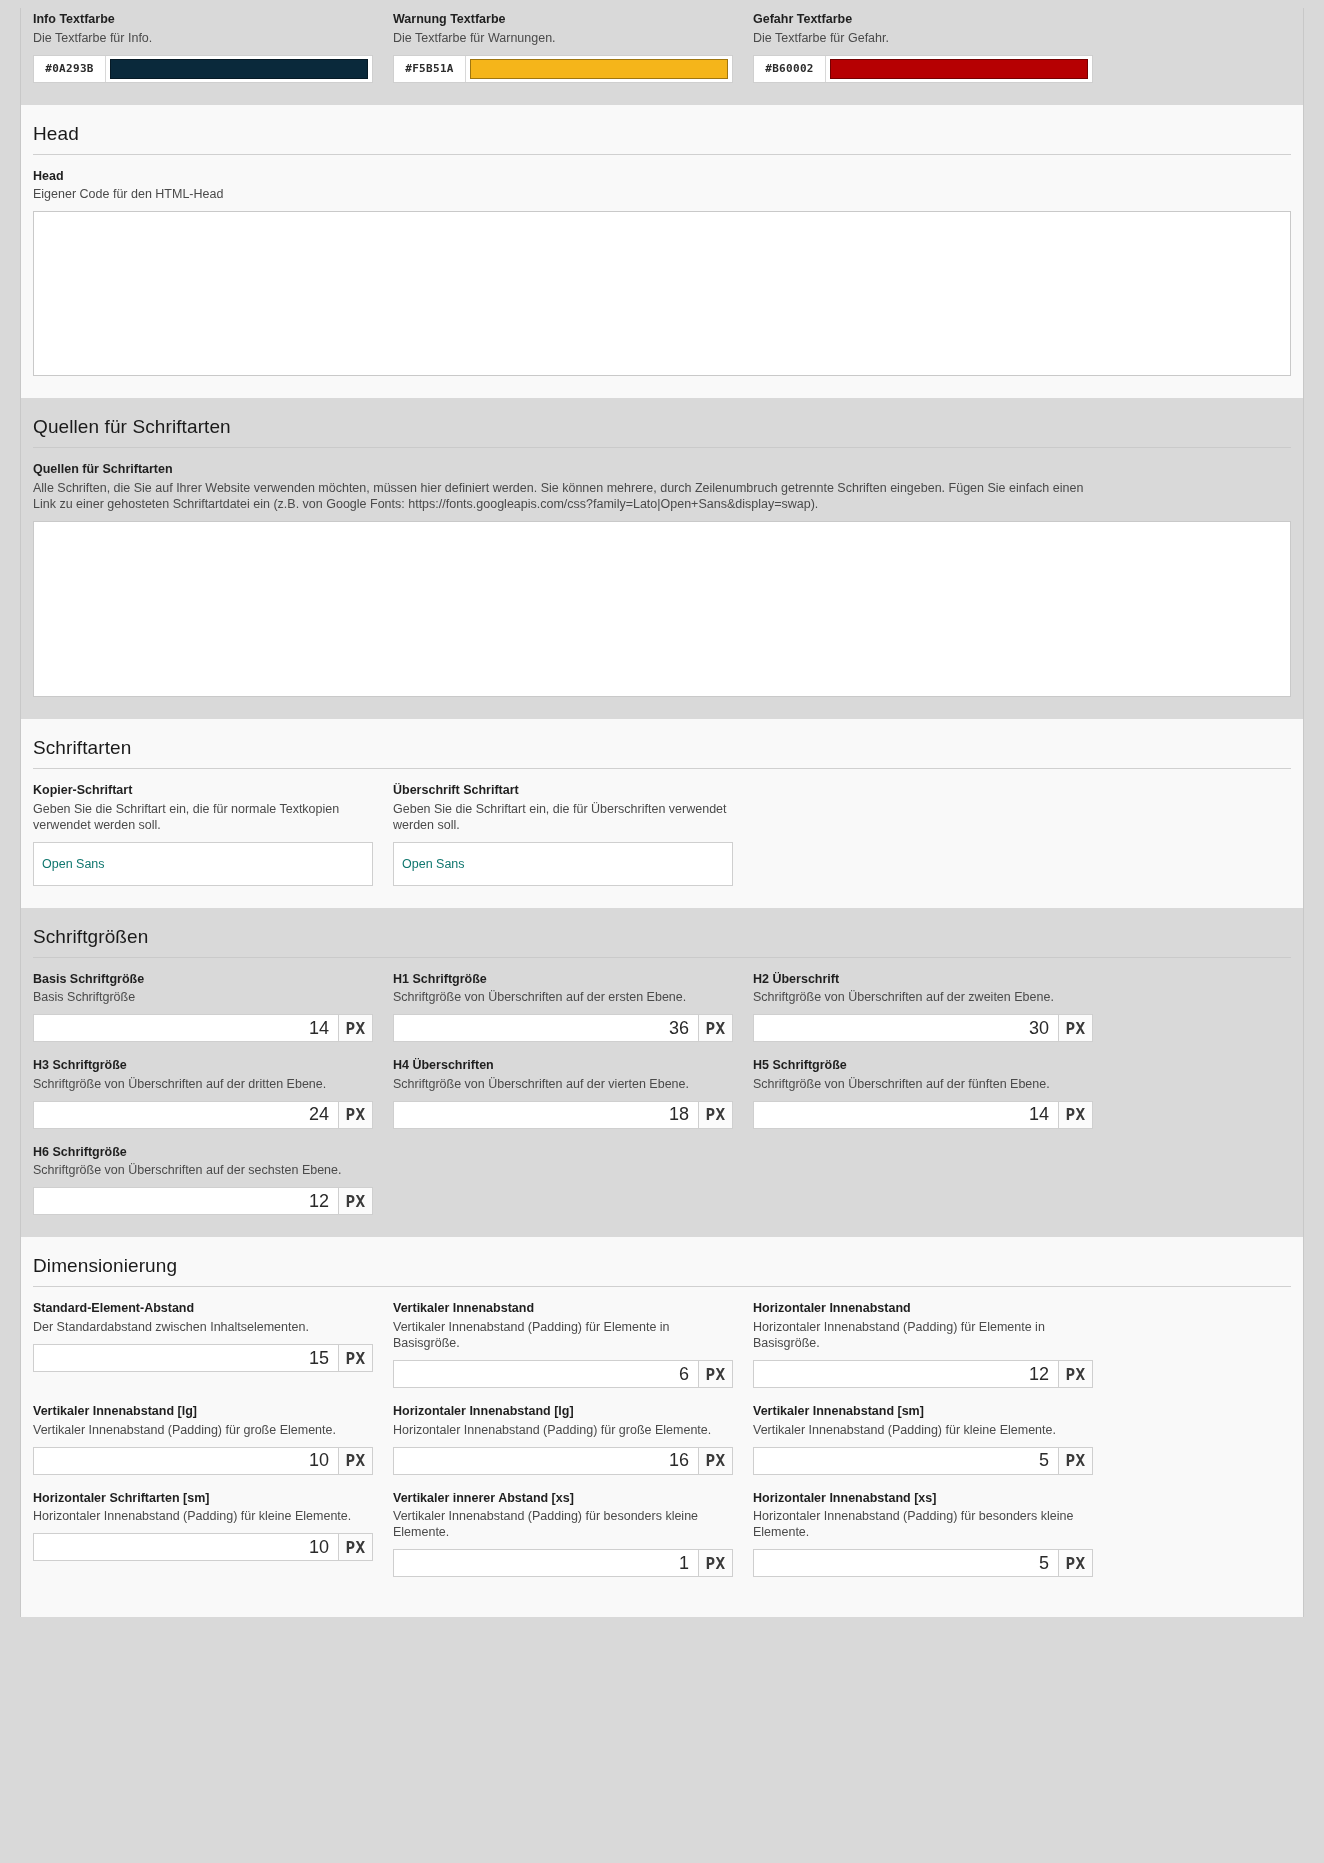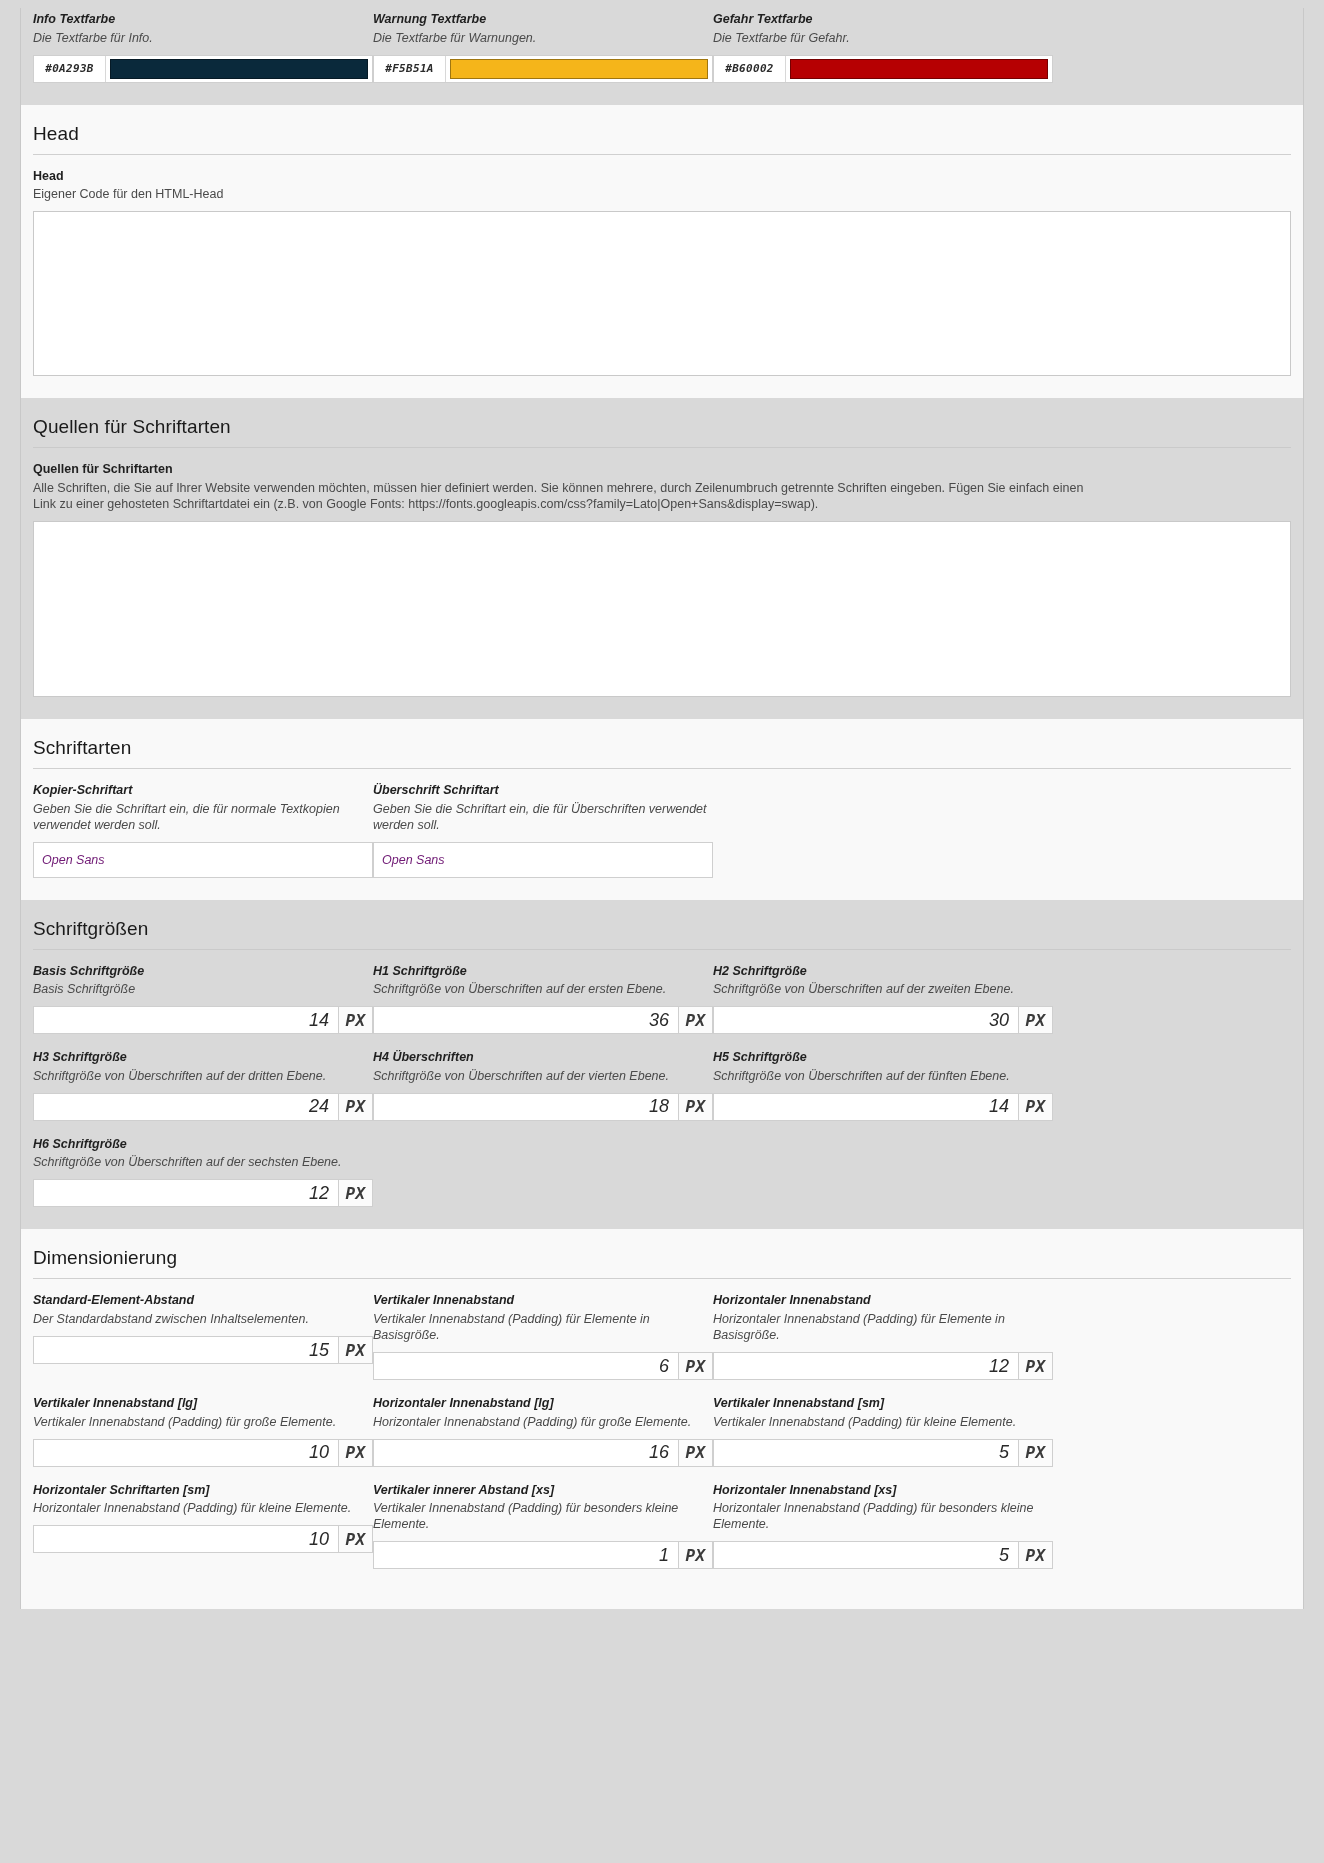--- a/index.html
+++ b/index.html
@@ -38,22 +38,22 @@
     padding: 18px 0 9px 0;
     margin: 0 0 14px 0;
     border-bottom: 1px solid #d0d0d0;
     letter-spacing: .1px;
   }
   .section.shaded .section-title { border-bottom: 1px solid #cacaca; }
 
   
   .row {
     display: flex;
+    gap: 20px;
     margin-bottom: 16px;
-    font-style: italic;
   }
   .row:last-child { margin-bottom: 0; }
   .col { width: 340px; flex: 0 0 340px; }
   .col.empty { visibility: hidden; }
   .col-full { flex: 1 1 auto; width: 100%; }
 
   .field-label {
     font-size: 12.5px;
     font-weight: 700;
     color: #1f1f1f;
@@ -117,26 +117,26 @@
     font-size: 13px;
     color: #222;
     padding: 6px 8px;
   }
   .textarea.head { height: 165px; }
   .textarea.fonts { height: 176px; }
 
   
   .text-input {
     width: 100%;
-    height: 36px;
+    height: 44px;
     background: #ffffff;
     border: 1px solid #cfcfcf;
     font-family: "Liberation Sans", sans-serif;
     font-size: 12.5px;
-    color: #701a75;
+    color: #0f766e;
     padding: 0 8px;
     display: flex;
     align-items: center;
   }
 
   
   .unit-control {
     display: flex;
     align-items: stretch;
     height: 28px;
@@ -267,21 +267,21 @@
             </div>
             <div class="col">
               <div class="field-label">H1 Schriftgröße</div>
               <div class="field-desc">Schriftgröße von Überschriften auf der ersten Ebene.</div>
               <div class="unit-control">
                 <div class="unit-value">36</div>
                 <div class="unit-suffix">PX</div>
               </div>
             </div>
             <div class="col">
-              <div class="field-label">H2 Schriftgröße</div>
+              <div class="field-label">H2 Überschrift</div>
               <div class="field-desc">Schriftgröße von Überschriften auf der zweiten Ebene.</div>
               <div class="unit-control">
                 <div class="unit-value">30</div>
                 <div class="unit-suffix">PX</div>
               </div>
             </div>
           </div>
           <div class="row">
             <div class="col">
               <div class="field-label">H3 Schriftgröße</div>

